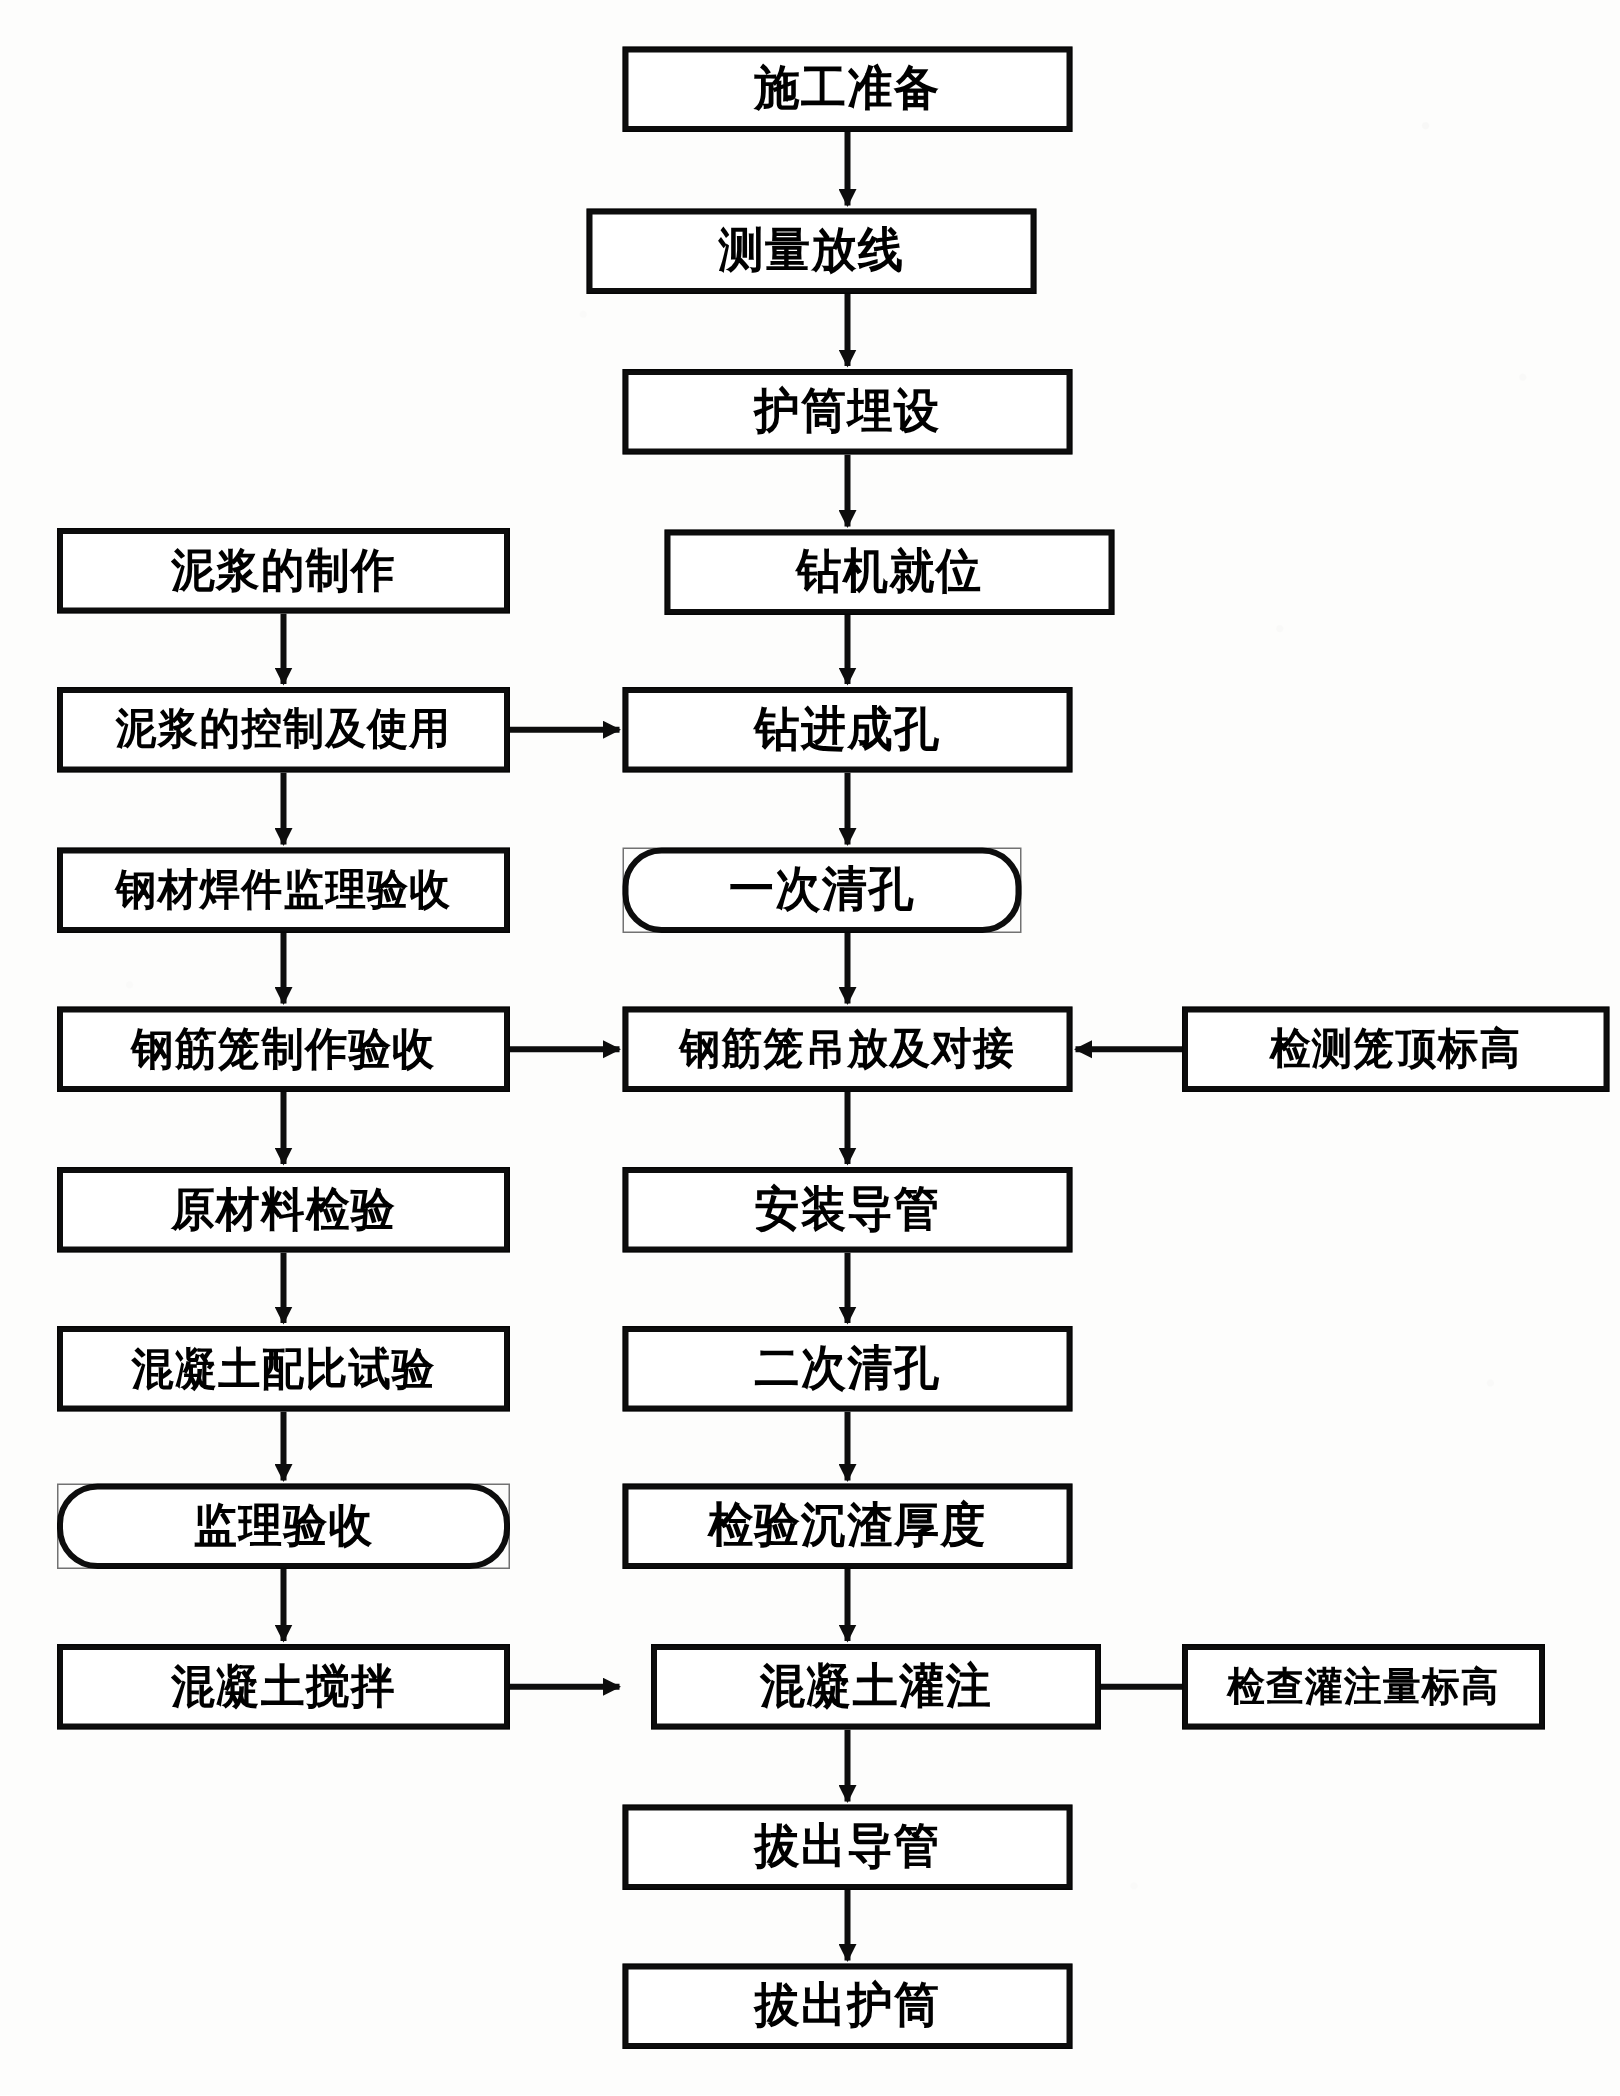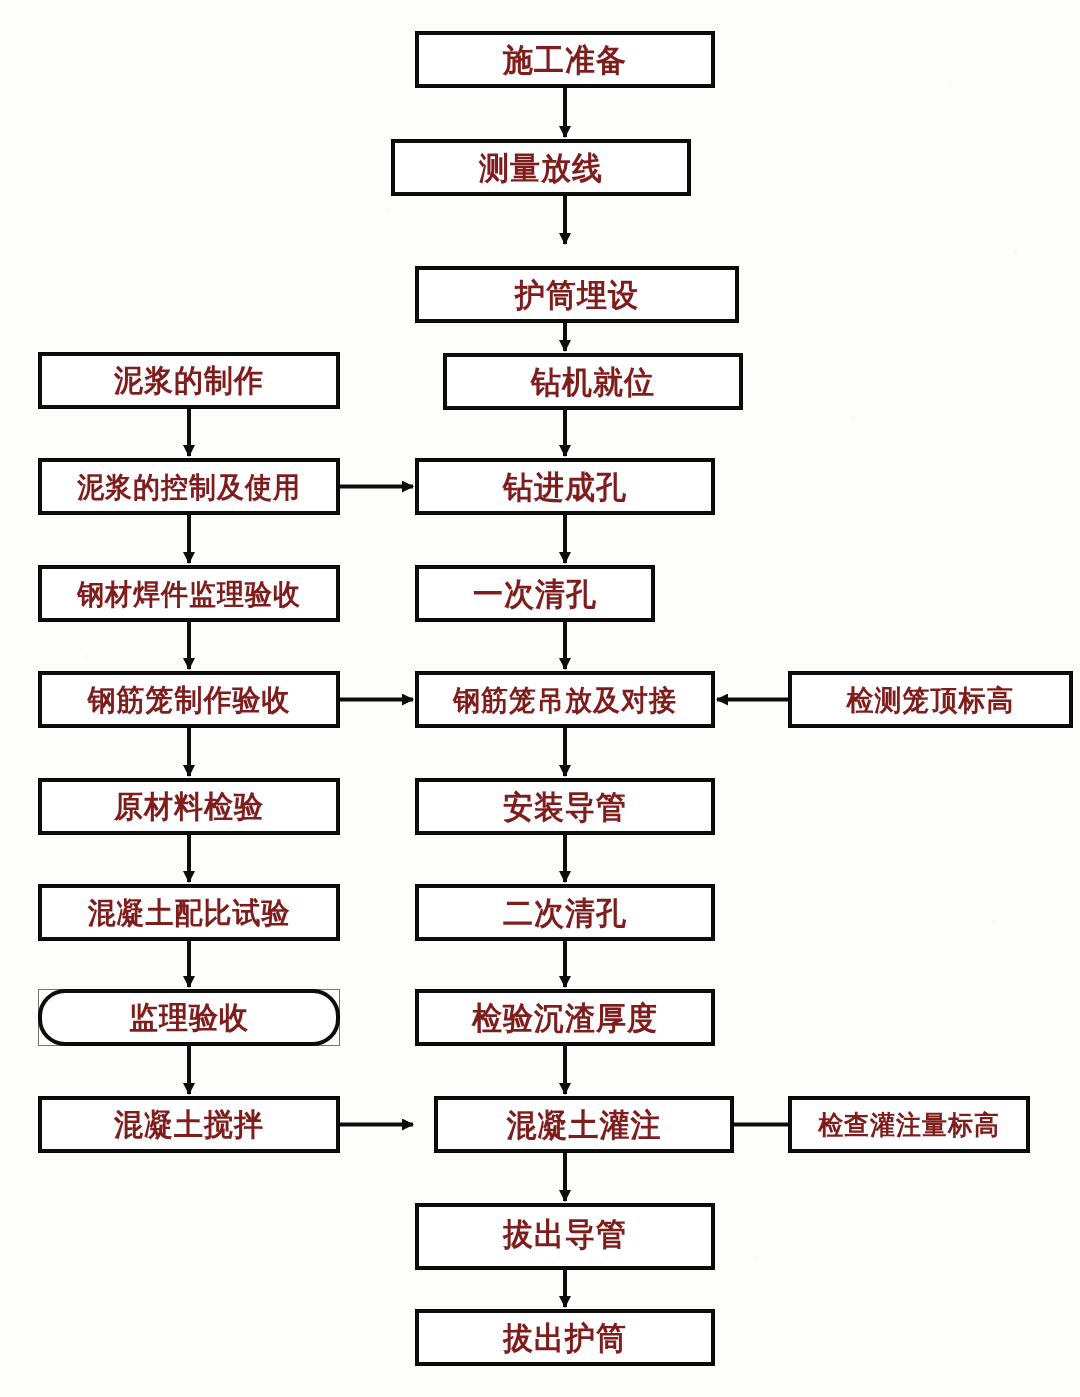--- a/index.html
+++ b/index.html
@@ -34,21 +34,21 @@
     opacity: 0.9;
   }
   .node {
     position: absolute;
     box-sizing: border-box;
     border: 4px solid #0d0d0d;
     background: #ffffff;
     display: flex;
     align-items: center;
     justify-content: center;
-    color: #7f1d1d;
+    color: #000000;
     font-weight: 700;
     letter-spacing: 0.06em;
     line-height: 1;
     white-space: nowrap;
   }
   .node-label {
     display: block;
     transform: scaleY(1.06);
   }
   
@@ -115,48 +115,48 @@
       </g>
   </svg>
 
   <div id="node-layer">
       <div class="node" style="left: 415px; top: 31px; width: 300px; height: 57px;">
         <span class="node-label" style="font-size: 30px;">施工准备</span>
       </div>
       <div class="node" style="left: 391px; top: 139px; width: 300px; height: 57px;">
         <span class="node-label" style="font-size: 30px;">测量放线</span>
       </div>
-      <div class="node" style="left: 415px; top: 246px; width: 324px; height: 57px; margin-top: 20px;">
+      <div class="node" style="left: 415px; top: 246px; width: 300px; height: 57px;">
         <span class="node-label" style="font-size: 30px;">护筒埋设</span>
       </div>
       <div class="node" style="left: 415px; top: 353px; width: 300px; height: 57px; margin-left: 28px;">
         <span class="node-label" style="font-size: 30px;">钻机就位</span>
       </div>
       <div class="node" style="left: 415px; top: 458px; width: 300px; height: 57px;">
         <span class="node-label" style="font-size: 30px;">钻进成孔</span>
       </div>
-      <div class="node" style="left: 415px; top: 565px; width: 240px; height: 57px;">
+      <div class="node" style="left: 415px; top: 565px; width: 266px; height: 57px; border-radius: 26px;">
         <span class="node-label" style="font-size: 30px;">一次清孔</span>
       </div>
       <div class="node" style="left: 415px; top: 671px; width: 300px; height: 57px;">
         <span class="node-label" style="font-size: 27px;">钢筋笼吊放及对接</span>
       </div>
       <div class="node" style="left: 415px; top: 778px; width: 300px; height: 57px;">
         <span class="node-label" style="font-size: 30px;">安装导管</span>
       </div>
       <div class="node" style="left: 415px; top: 884px; width: 300px; height: 57px;">
         <span class="node-label" style="font-size: 30px;">二次清孔</span>
       </div>
       <div class="node" style="left: 415px; top: 989px; width: 300px; height: 57px;">
         <span class="node-label" style="font-size: 30px;">检验沉渣厚度</span>
       </div>
       <div class="node" style="left: 434px; top: 1096px; width: 300px; height: 57px;">
         <span class="node-label" style="font-size: 30px;">混凝土灌注</span>
       </div>
-      <div class="node" style="left: 415px; top: 1203px; width: 300px; height: 67px; font-family: Liberation Mono, monospace;">
+      <div class="node" style="left: 415px; top: 1203px; width: 300px; height: 57px;">
         <span class="node-label" style="font-size: 30px;">拔出导管</span>
       </div>
       <div class="node" style="left: 415px; top: 1309px; width: 300px; height: 57px;">
         <span class="node-label" style="font-size: 30px;">拔出护筒</span>
       </div>
       <div class="node" style="left: 38px; top: 352px; width: 302px; height: 57px;">
         <span class="node-label" style="font-size: 29px;">泥浆的制作</span>
       </div>
       <div class="node" style="left: 38px; top: 458px; width: 302px; height: 57px;">
         <span class="node-label" style="font-size: 27px;">泥浆的控制及使用</span>

